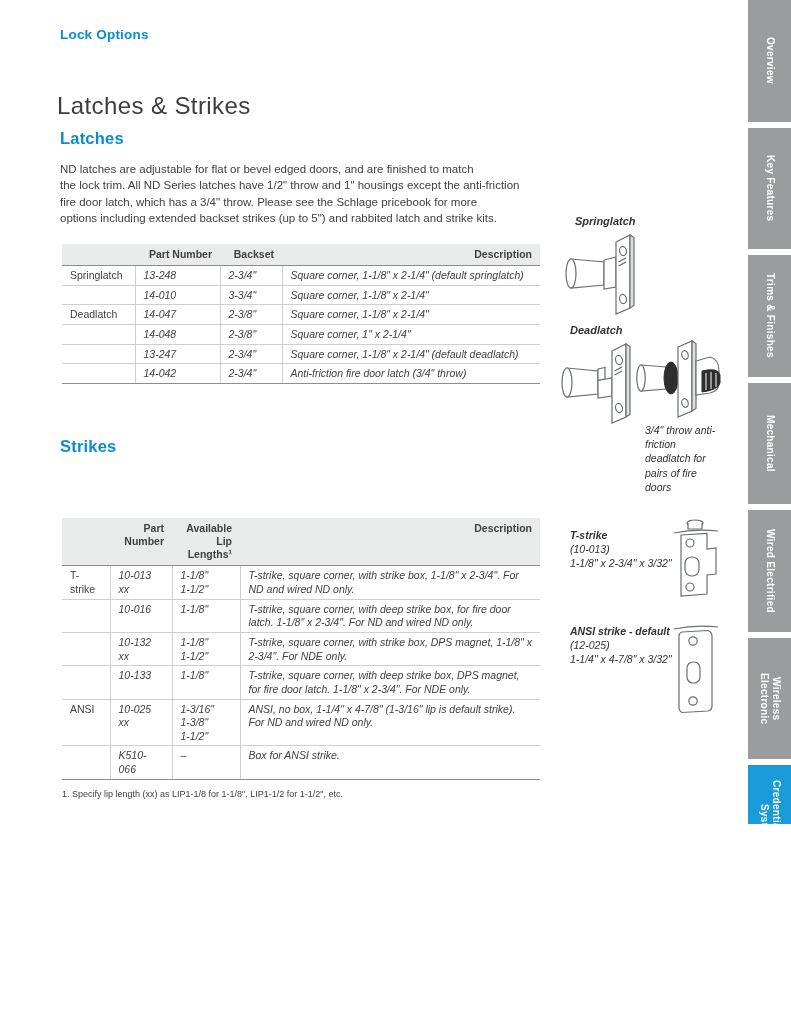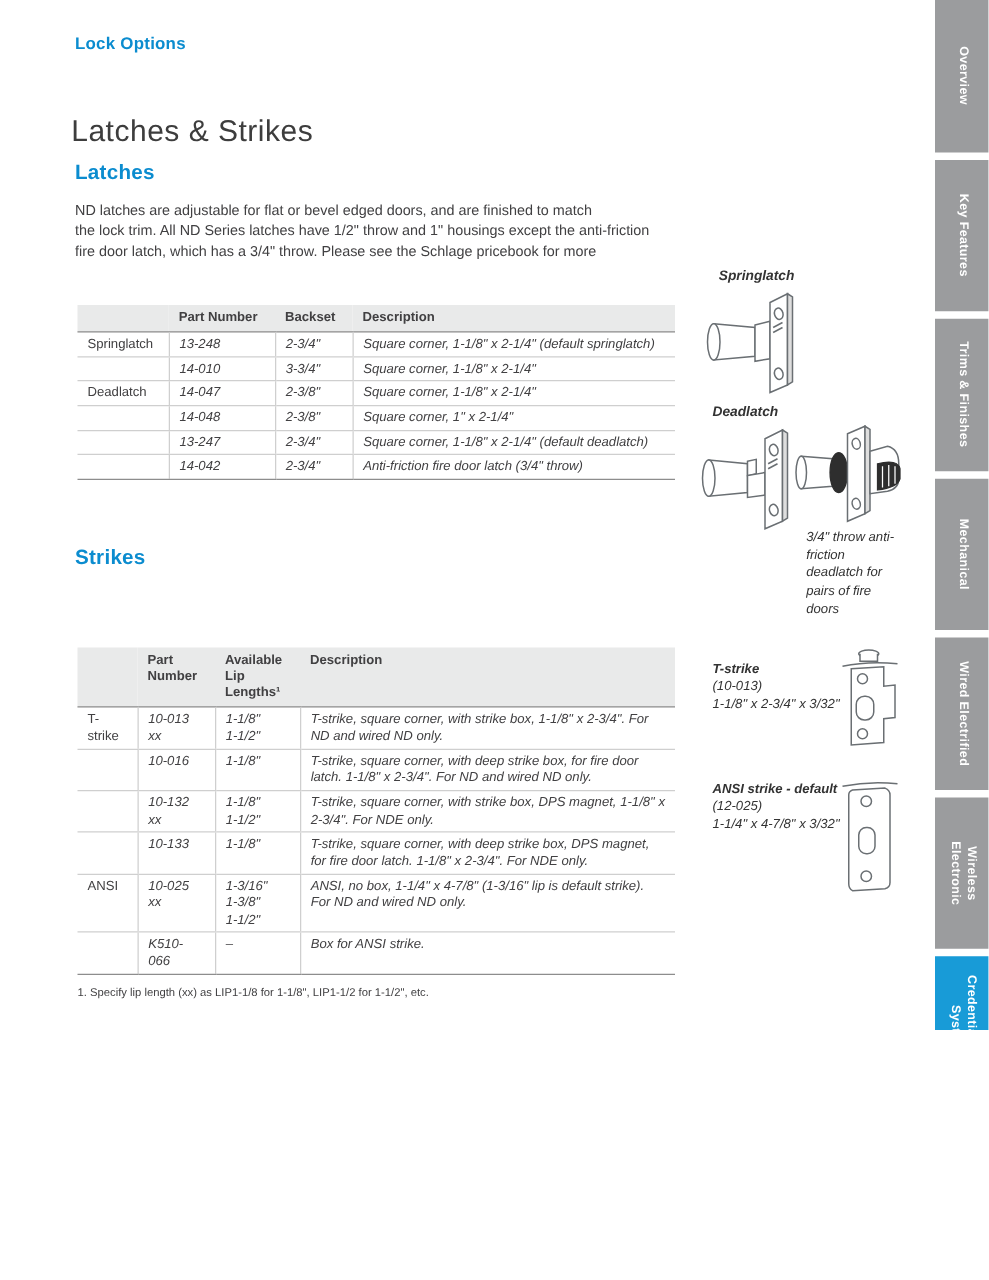--- a/index.html
+++ b/index.html
@@ -21,21 +21,21 @@
   #latches-heading{left:60px;top:129px;}
   #strikes-heading{left:60px;top:437px;}
   .intro{position:absolute;left:60px;font-size:11.5px;line-height:1.42;color:var(--text-dark);}
   #latches-intro{top:161px;width:520px;}
   #strikes-intro{top:466px;width:540px;}
 
   
   table{border-collapse:collapse;table-layout:fixed;font-size:10.5px;color:var(--text-dark);}
   #latches-table{position:absolute;left:62px;top:244px;width:478px;}
   #strikes-table{position:absolute;left:62px;top:518px;width:478px;}
-  thead th{background:#e9eaea;text-align:left;font-weight:bold;padding:4px 8px;vertical-align:top;line-height:1.25;border-bottom:1px solid #8d8d8d;}
+  thead th{background:#e9eaea;text-align:right;font-weight:bold;padding:4px 8px;vertical-align:top;line-height:1.25;border-bottom:1px solid #8d8d8d;}
   tbody td{background:#fff;border-bottom:1px solid #cfcfcf;padding:3px 8px 2px 8px;vertical-align:top;line-height:1.3;}
   tbody td + td{border-left:1px solid #cfcfcf;font-style:italic;}
   tbody tr:last-child td{border-bottom:1px solid #8d8d8d;}
   .footnote{position:absolute;left:62px;top:789px;font-size:9px;color:var(--text-dark);}
 
   
   .fig-label{position:absolute;font-size:11px;font-weight:bold;font-style:italic;color:#333;}
   .fig-caption{position:absolute;font-size:10.5px;font-style:italic;color:#333;line-height:1.35;}
   .fig-caption .bold{font-weight:bold;}
   svg{position:absolute;}
@@ -63,20 +63,21 @@
 <div class="page">
 
   <div class="eyebrow">Lock Options</div>
   <h1 class="page-title">Latches &amp; Strikes</h1>
 
   <h2 class="section-heading" id="latches-heading">Latches</h2>
   <div class="intro" id="latches-intro">
     <div>ND latches are adjustable for flat or bevel edged doors, and are finished to match</div>
     <div>the lock trim. All ND Series latches have 1/2" throw and 1" housings except the anti-friction</div>
     <div>fire door latch, which has a 3/4" throw.  Please see the Schlage pricebook for more</div>
+    <div>options including extended backset strikes (up to 5") and rabbited latch and strike kits.</div>
   </div>
 
   <table id="latches-table">
     <colgroup>
         <col style="width:73px">
         <col style="width:85px">
         <col style="width:62px">
         <col style="width:258px">
       </colgroup>
     <thead>

